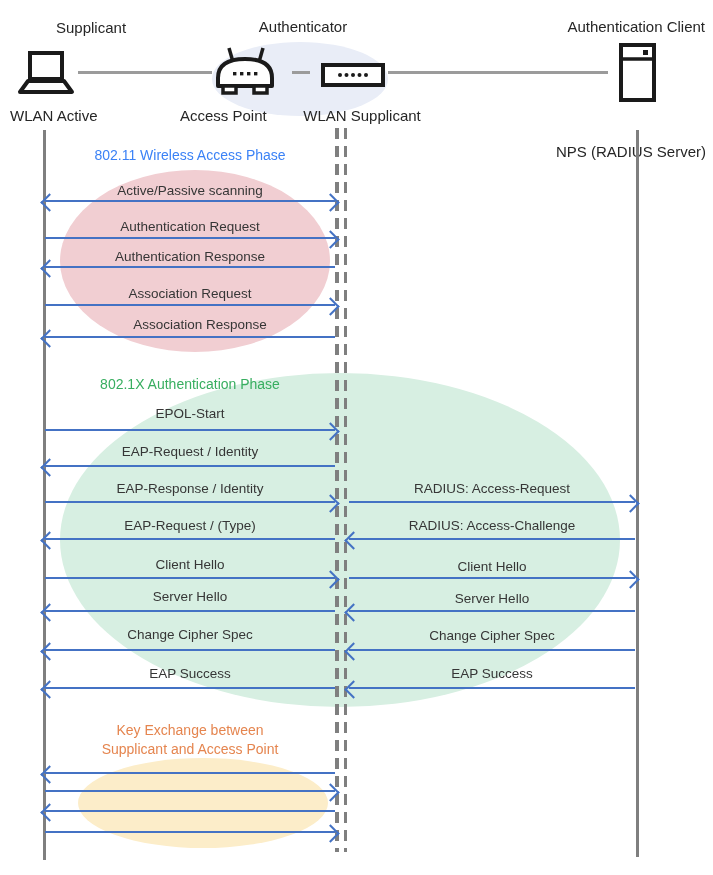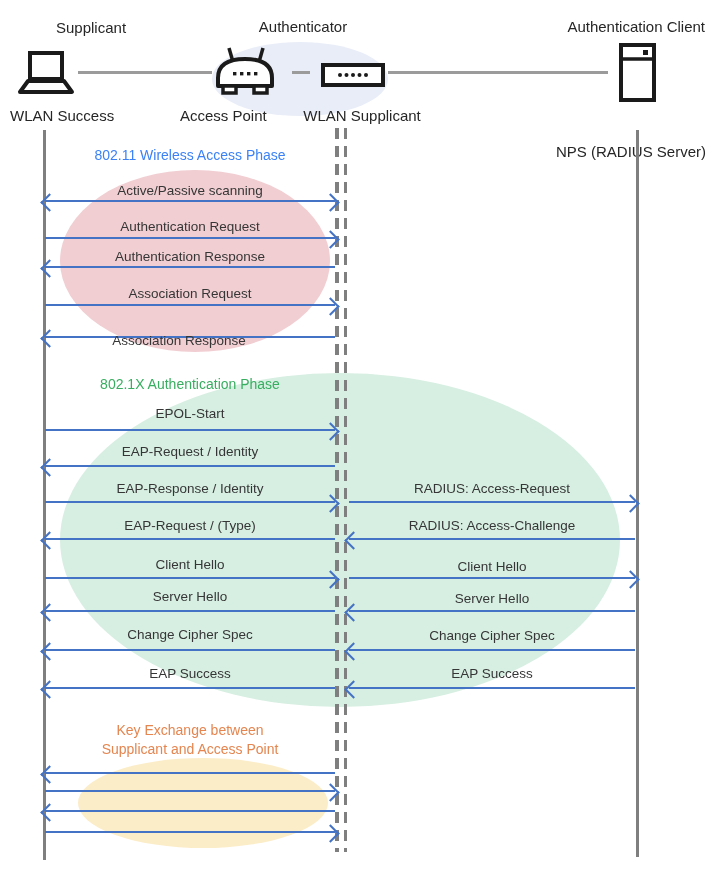--- a/index.html
+++ b/index.html
@@ -75,21 +75,21 @@
     </svg>
   </div>
   <div class="abs" style="left:618px; top:43px;">
     <svg width="40" height="60" viewBox="0 0 40 60">
       <rect x="3" y="2" width="33" height="55" fill="#fff" stroke="#1a1a1a" stroke-width="4"></rect>
       <line x1="3" y1="16" x2="36" y2="16" stroke="#1a1a1a" stroke-width="3.5"></line>
       <rect x="25" y="7" width="5" height="5" fill="#1a1a1a"></rect>
     </svg>
   </div>
 
-  <div class="node-label" style="left:10px; top:107px;">WLAN Success</div>
+  <div class="node-label" style="left:10px; top:107px;">WLAN Active</div>
   <div class="node-label" style="left:180px; top:107px; width:126px; ">Access Point</div>
   <div class="node-label" style="left:299px; top:107px; width:126px; text-align:center;">WLAN Supplicant</div>
   <div class="node-label" style="right:7px; top:107px;margin-top:36px;">NPS (RADIUS Server)</div>
 
   <div class="lifeline" style="left:42.5px; top:130px; height:730px;"></div>
   <div class="dashline" style="left:335px; top:128px; height:724px;"></div>
   <div class="dashline" style="left:343.5px; top:128px; height:724px;"></div>
   <div class="lifeline" style="left:635.5px; top:130px; height:727px;"></div>
 
   <div class="phase-title" style="left:60px; top:147px; width:260px; color:#3b82f6;">802.11 Wireless Access Phase</div>
@@ -166,21 +166,21 @@
     <span class="head l"></span>
   </div>
   <div class="arrow" style="left:349px; top:687px; width:286px;">
     <span class="head l"></span>
   </div>
 
   <div class="msg-label" style="left:55px; top:183px; width:270px;">Active/Passive scanning</div>
   <div class="msg-label" style="left:55px; top:219px; width:270px;">Authentication Request</div>
   <div class="msg-label" style="left:55px; top:249px; width:270px;">Authentication Response</div>
   <div class="msg-label" style="left:55px; top:286px; width:270px;">Association Request</div>
-  <div class="msg-label" style="left:44px; top:317px; width:270px;margin-top:16px;">Association Response</div>
+  <div class="msg-label" style="left:65px; top:317px; width:270px;">Association Response</div>
   <div class="msg-label" style="left:55px; top:406px; width:270px;">EPOL-Start</div>
   <div class="msg-label" style="left:55px; top:481px; width:270px;">EAP-Response / Identity</div>
   <div class="msg-label" style="left:55px; top:444px; width:270px;">EAP-Request / Identity</div>
   <div class="msg-label" style="left:55px; top:518px; width:270px;">EAP-Request / (Type)</div>
   <div class="msg-label" style="left:55px; top:557px; width:270px;">Client Hello</div>
   <div class="msg-label" style="left:55px; top:589px; width:270px;">Server Hello</div>
   <div class="msg-label" style="left:55px; top:627px; width:270px;">Change Cipher Spec</div>
   <div class="msg-label" style="left:55px; top:666px; width:270px;">EAP Success</div>
 
   <div class="msg-label" style="left:362px; top:481px; width:260px;">RADIUS: Access-Request</div>

